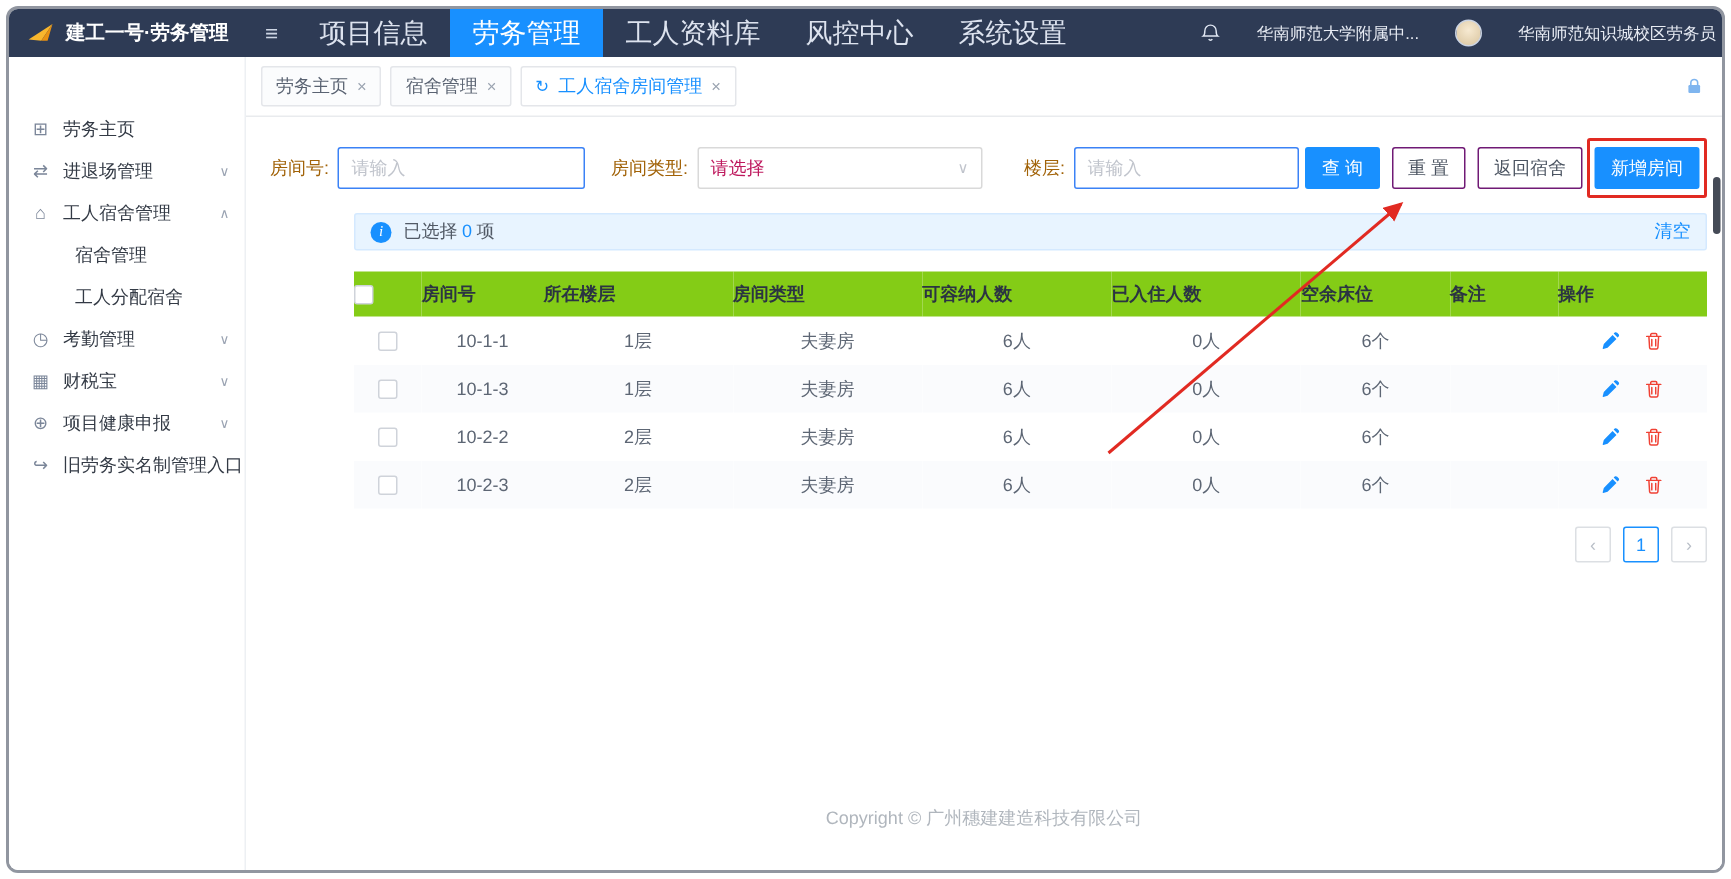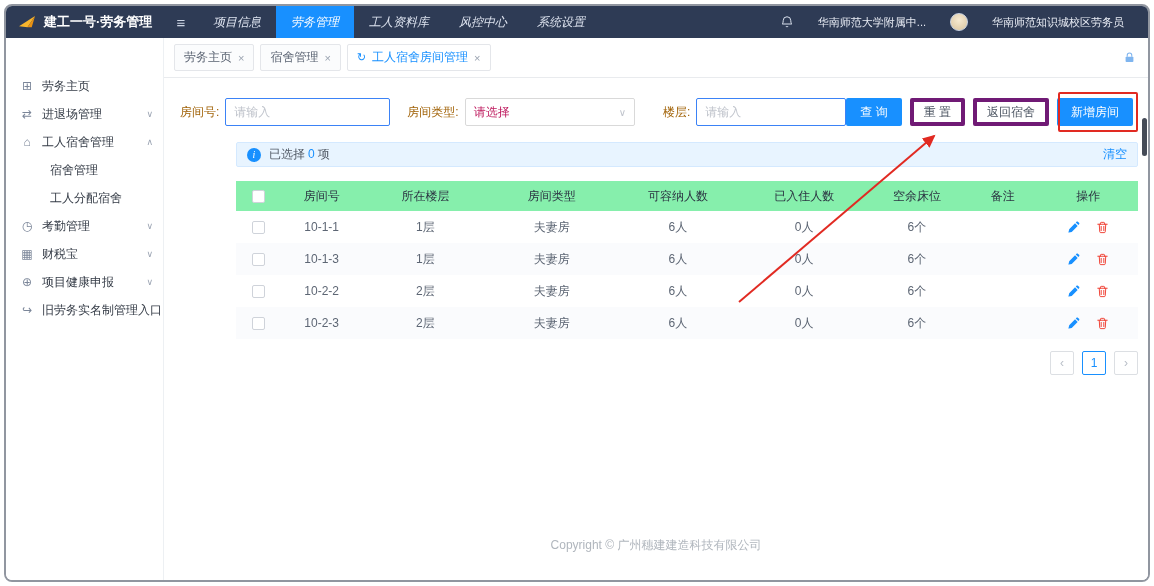--- a/index.html
+++ b/index.html
@@ -10,23 +10,23 @@
   body{font-family:"Liberation Sans","DejaVu Sans",sans-serif;background:#fff;}
   .screen{position:relative;width:1146px;height:578px;margin:4px;border:2px solid #9196a0;
     border-radius:8px;overflow:hidden;background:#fff;display:flex;flex-direction:column;}
 
   
   .topbar{height:32px;flex:0 0 32px;background:var(--header-bg);display:flex;align-items:center;color:#fff;}
   .logo{width:158px;flex:0 0 158px;display:flex;align-items:center;gap:7px;padding-left:12px;
     font-size:13px;font-weight:bold;white-space:nowrap;}
   .collapse{width:34px;text-align:center;font-size:15px;color:#cdd5e4;cursor:pointer;}
   .nav{display:flex;height:100%;}
-  .nav-item{display:flex;align-items:center;padding:0 15px;font-size:12px;color:#dde3ef;cursor:pointer;white-space:nowrap;font-style:italic;}
+  .nav-item{display:flex;align-items:center;padding:0 15px;font-size:18px;color:#dde3ef;cursor:pointer;white-space:nowrap;}
   .nav-item.active{background:var(--accent);color:#fff;}
-  .top-right{margin-left:auto;display:flex;align-items:center;gap:24px;padding-right:24px;font-size:11px;color:#e8ecf4;}
+  .top-right{margin-left:auto;display:flex;align-items:center;gap:24px;padding-right:4px;font-size:11px;color:#e8ecf4;}
   .bell{display:inline-flex;color:#dfe6f2;}
   .proj{max-width:132px;overflow:hidden;white-space:nowrap;}
   .avatar{width:18px;height:18px;border-radius:50%;flex:0 0 18px;
     background:radial-gradient(circle at 50% 38%,#f7ead2,#d9c49e);border:1px solid #cbd4e4;}
   .uname{white-space:nowrap;}
 
   
   .main-row{flex:1;display:flex;min-height:0;}
   .sidebar{width:158px;flex:0 0 158px;background:#fff;border-right:1px solid #edf0f3;padding-top:34px;}
   .side-item{height:28px;display:flex;align-items:center;gap:8px;padding:0 10px 0 14px;
@@ -52,37 +52,37 @@
   .f-label{font-size:12px;color:#a16207;white-space:nowrap;margin-right:6px;}
   .ml32{margin-left:17px;} .ml28{margin-left:28px;}
   .f-input{height:28px;border:1px solid #3b82f6;border-radius:2px;font-size:12px;padding:0 8px;
     color:#333;background:#fff;outline:none;}
   .f-input::placeholder{color:#c0c4cc;}
   .w165{width:165px;} .w150{width:150px;}
   .f-select{width:190px;height:28px;border:1px solid #d9d9d9;border-radius:2px;background:#fff;
     display:flex;align-items:center;padding:0 8px;cursor:pointer;}
   .f-select .ph{font-size:12px;color:#be185d;font-family:Liberation Serif, serif;}
   .sel-arrow{margin-left:auto;color:#c0c4cc;font-size:10px;}
-  .btn{height:28px;padding:0 10px;border-radius:2px;font-size:12px;border:4px solid #701a75;
+  .btn{height:28px;padding:0 10px;border-radius:2px;font-size:12px;border:1px solid #701a75;
     background:#fff;color:#4a5360;cursor:pointer;white-space:nowrap;}
   .btn.primary{background:var(--accent);border-color:var(--accent);color:#fff;}
   .push-right{margin-left:auto;}
   .gap8{margin-left:8px;}
 
   .table-zone{margin:0 10px 0 72px;display:flex;flex-direction:column;}
   .alert{height:25px;background:var(--alert-bg);border:1px solid #d4e9ff;border-radius:2px;
     display:flex;align-items:center;padding:0 10px;font-size:12px;color:#525a66;}
   .info-icon{width:14px;height:14px;border-radius:50%;background:var(--accent);color:#fff;
     font-size:10px;font-style:italic;display:inline-flex;align-items:center;justify-content:center;
     margin-right:8px;font-family:"Liberation Serif",serif;flex:0 0 14px;}
   .sel-count{color:var(--accent);margin:0 3px;}
   .clear-link{margin-left:auto;color:var(--accent);cursor:pointer;text-decoration:none;font-size:12px;}
 
   table.grid{width:100%;border-collapse:collapse;font-size:12px;margin-top:14px;table-layout:fixed;}
-  table.grid th{background:#86efac;color:#2b3442;font-weight:normal;height:30px;text-align:center;}
+  table.grid th{background:#84cc16;color:#2b3442;font-weight:bold;height:30px;text-align:left;}
   table.grid td{height:32px;color:#5d6674;text-align:center;overflow:hidden;white-space:nowrap;}
   table.grid tbody tr:nth-child(even){background:#fafbfd;}
   .checkbox{display:inline-block;width:13px;height:13px;border:1px solid #cfd3da;border-radius:2px;
     background:#fff;vertical-align:middle;cursor:pointer;}
   .ops .op{display:inline-flex;cursor:pointer;vertical-align:middle;}
   .op.edit{color:var(--accent);margin-right:16px;}
   .op.del{color:var(--danger);}
 
   .pagination{display:flex;justify-content:flex-end;gap:8px;margin-top:12px;}
   .page-btn{min-width:24px;height:24px;border:1px solid #dcdfe3;border-radius:2px;background:#fff;

